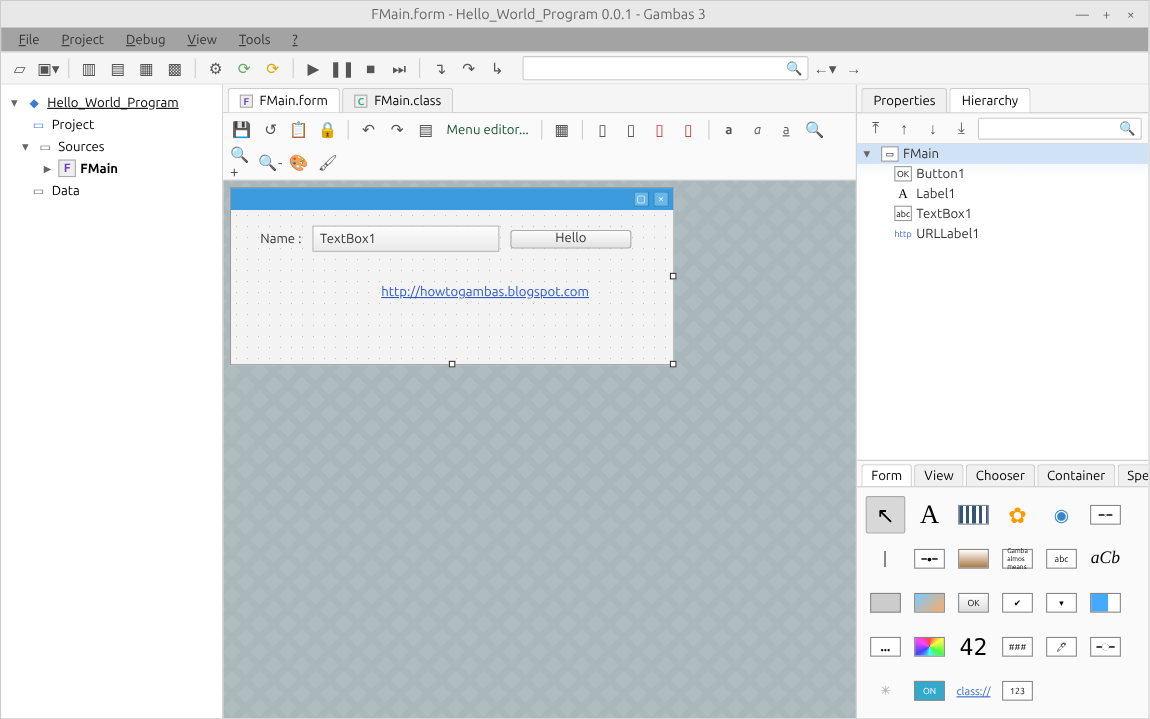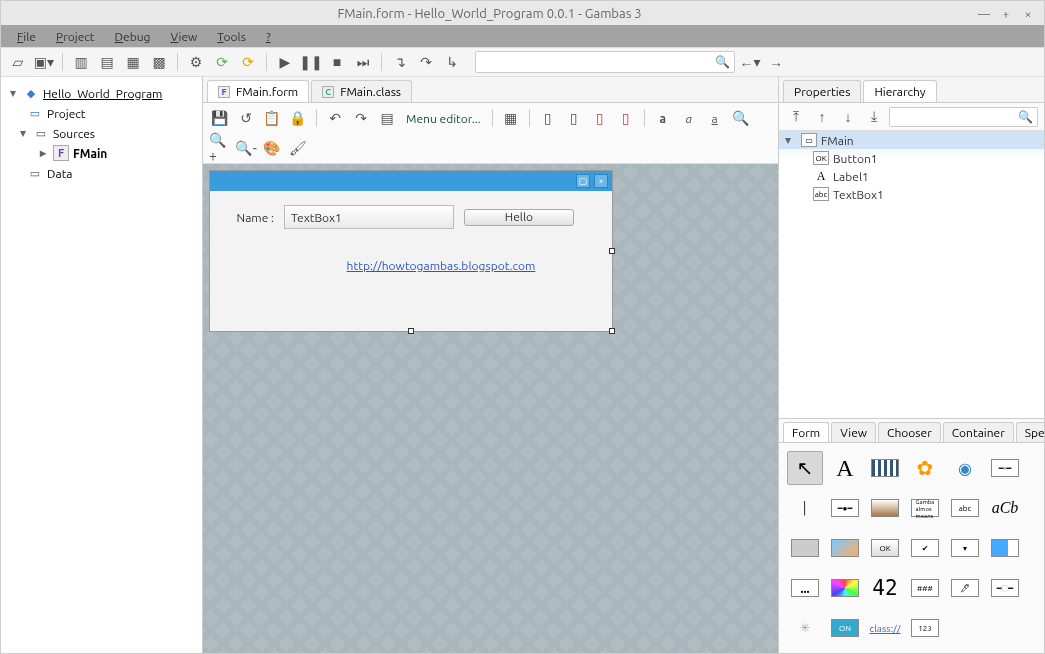--- a/index.html
+++ b/index.html
@@ -259,20 +259,24 @@
         <span class="lbl">Button1</span>
       </div>
       <div class="hrow" style="padding-left:30px">
         <span class="ic" style="font-family:serif;font-size:12px;border:none;background:none">A</span>
         <span class="lbl">Label1</span>
       </div>
       <div class="hrow" style="padding-left:30px">
         <span class="ic">abc</span>
         <span class="lbl">TextBox1</span>
       </div>
+      <div class="hrow" style="padding-left:30px">
+        <span class="ic" style="color:#36c;border:none;background:none">http</span>
+        <span class="lbl">URLLabel1</span>
+      </div>
     </div>
 
     <div class="toolbox">
       <div class="tbx-tabs">
         <div class="tbx-tab active">Form</div>
         <div class="tbx-tab">View</div>
         <div class="tbx-tab">Chooser</div>
         <div class="tbx-tab">Container</div>
         <div class="tbx-tab" style="border-right:none">Spe</div>
       </div>

